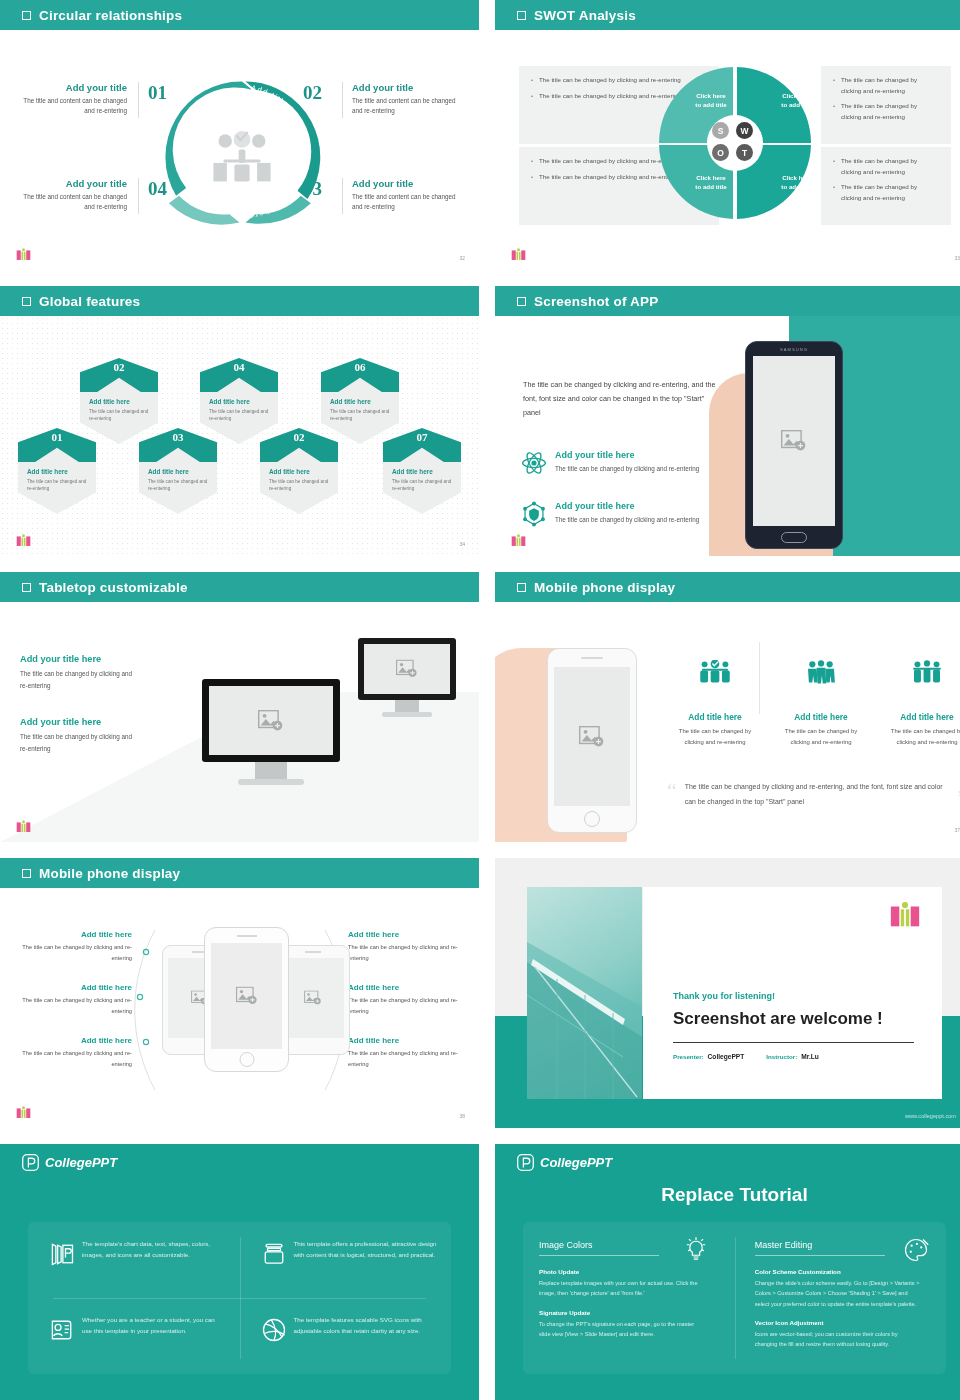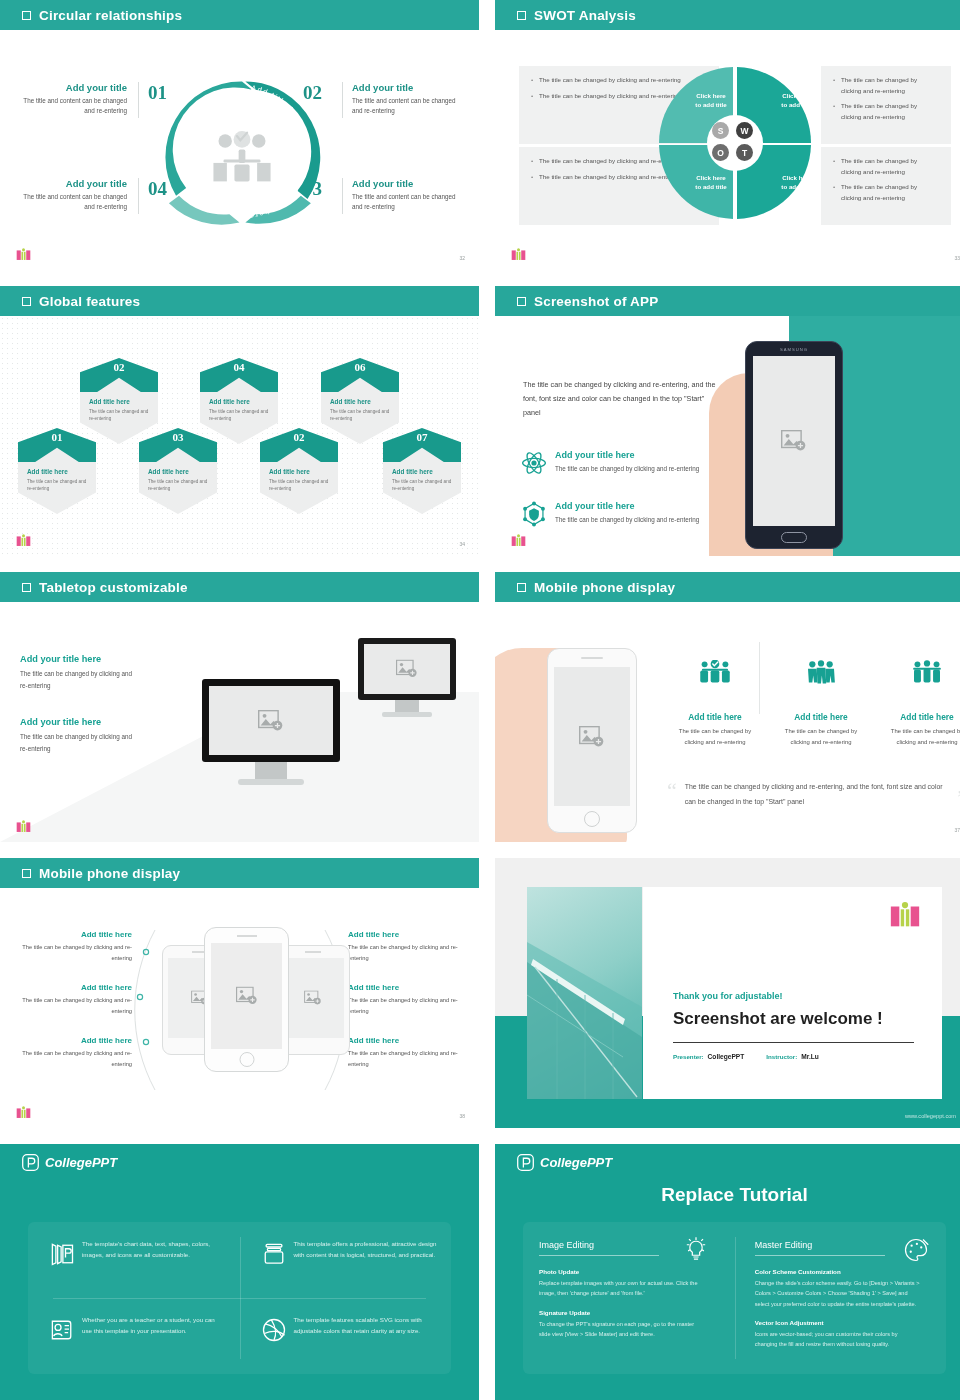--- a/index.html
+++ b/index.html
@@ -600,21 +600,21 @@
     </div>
 
     <div style="position:absolute; left:148px; top:29px; right:32px; height:212px; background:#fff;">
       <svg width="34" height="32" viewBox="0 0 24 22" style="position:absolute; right:20px; top:12px;">
         <path d="M2 5 h6 v14 h-6 z" fill="#e8528f"></path>
           <path d="M16 5 h6 v14 h-6 z" fill="#e8528f"></path>
         <rect x="9" y="7" width="2.4" height="12" fill="#b7d24a"></rect>
           <rect x="12.6" y="7" width="2.4" height="12" fill="#b7d24a"></rect>
         <circle cx="12" cy="4" r="2.2" fill="#b7d24a"></circle>
       </svg>
-      <div style="position:absolute; left:30px; top:104px; font-size:9px; font-weight:bold; color:#17a193;">Thank you for adjustable!</div>
+      <div style="position:absolute; left:30px; top:104px; font-size:9px; font-weight:bold; color:#17a193;">Thank you for listening!</div>
       <div style="position:absolute; left:30px; top:122px; font-size:17px; font-weight:bold; color:#1f1f1f;">Screenshot are welcome !</div>
       <div style="position:absolute; left:30px; right:28px; top:155px; height:1px; background:#3a3a3a;"></div>
       <div style="position:absolute; left:30px; top:166px; display:flex; gap:22px; align-items:baseline;">
         <div style="display:flex; gap:4px; align-items:baseline;">
           <span style="color:#17a193; font-size:6.2px; font-weight:bold;">Presenter:</span>
           <span style="color:#222; font-size:6.6px; font-weight:bold;">CollegePPT</span>
         </div>
         <div style="display:flex; gap:4px; align-items:baseline;">
           <span style="color:#17a193; font-size:6.2px; font-weight:bold;">Instructor:</span>
           <span style="color:#222; font-size:6.6px; font-weight:bold;">Mr.Lu</span>
@@ -696,21 +696,21 @@
     <h2>Replace Tutorial</h2>
     <div class="panel">
       <div class="vline"></div>
 
       <div class="tut-col" style="left:0;">
         <svg width="28" height="28" viewBox="0 0 32 32" fill="none" stroke="#fff" stroke-width="1.4" style="position:absolute; right:12px; top:14px;">
           <path d="M16 6 a7 7 0 0 1 4.2 12.6 v3.4 h-8.4 v-3.4 A7 7 0 0 1 16 6 Z"></path>
           <path d="M13 24 h6 M13.6 26.5 h4.8"></path>
           <path d="M16 1.5 v3 M5.5 10 h3 M23.5 10 h3 M8 3.5 l2 2 M24 3.5 l-2 2 M7 17 l2.2 -1.2 M25 17 l-2.2 -1.2"></path>
         </svg>
-        <h3>Image Editing</h3>
+        <h3>Image Colors</h3>
         <div class="tut-rule" style="width:72%;"></div>
         <h4>Photo Update</h4>
         <p>Replace template images with your own for actual use. Click the image, then 'change picture' and 'from file.'</p>
         <h4>Signature Update</h4>
         <p>To change the PPT's signature on each page, go to the master slide view [View &gt; Slide Master] and edit there.</p>
       </div>
 
       <div class="tut-col" style="left:51%;">
         <svg width="28" height="28" viewBox="0 0 32 32" fill="none" stroke="#fff" stroke-width="1.4" style="position:absolute; right:8px; top:14px;">
           <path d="M16 4 a12 12 0 1 0 0 24 c2 0 2.5 -1.5 1.6 -2.6 -1 -1.2 -.4 -2.9 1.4 -2.9 h2.6 A6.4 6.4 0 0 0 28 16 C28 9.4 22.6 4 16 4 Z"></path>

